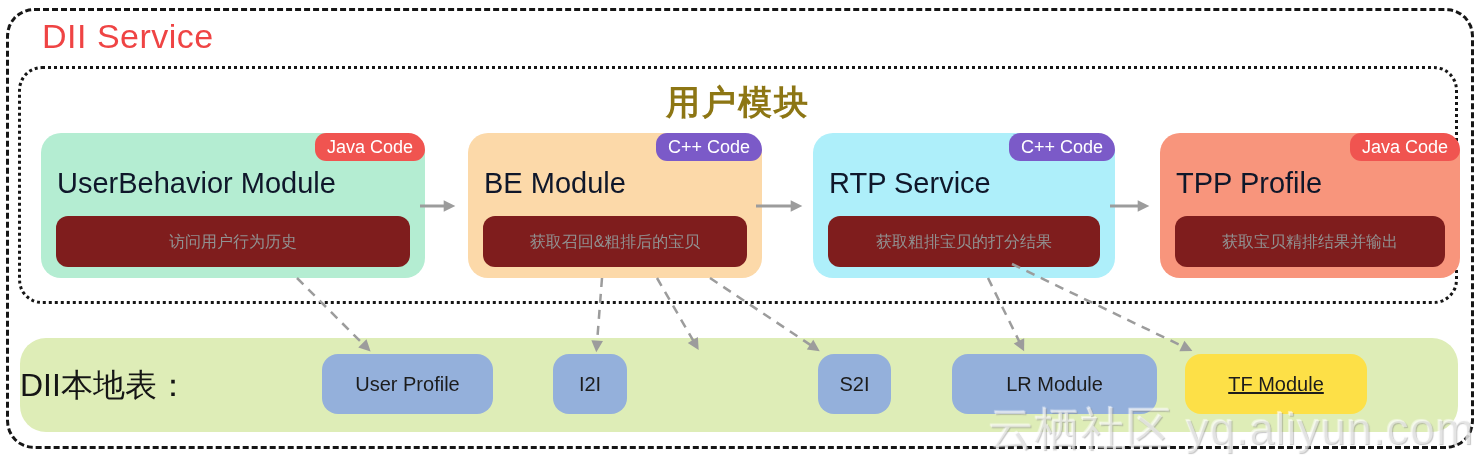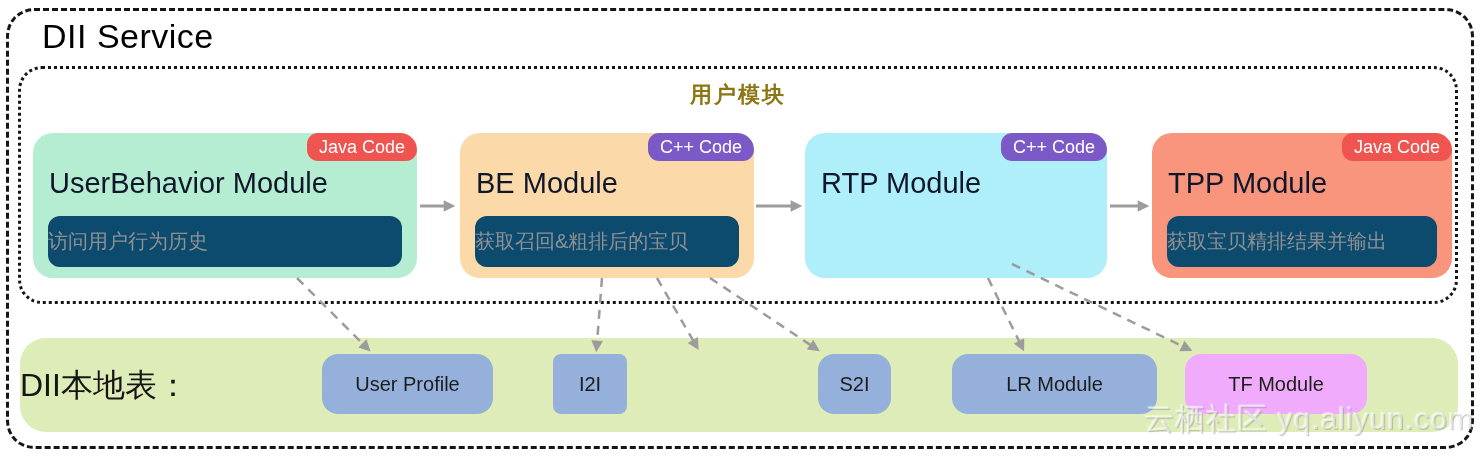--- a/index.html
+++ b/index.html
@@ -4,54 +4,54 @@
 <style>
   html,body{margin:0;padding:0;background:#fff;}
   #stage{
     position:relative;width:1480px;height:458px;background:#ffffff;overflow:hidden;
     font-family:"Liberation Sans","DejaVu Sans",sans-serif;color:#1a1a1a;
   }
   .abs{position:absolute;box-sizing:border-box;}
 
   
   .outer-box{left:6px;top:8px;width:1468px;height:441px;border:3px dashed #161616;border-radius:28px;}
-  .service-title{left:42px;top:17px;font-size:34px;letter-spacing:.5px;color:#000000;}
+  .service-title{left:42px;top:17px;font-size:34px;letter-spacing:.5px;color:#ef4444;}
 
   
   .group-box{left:18px;top:66px;width:1440px;height:238px;border:3px dotted #161616;border-radius:24px;}
-  .group-title{left:18px;top:80px;width:1440px;text-align:center;font-size:22px;font-weight:bold;letter-spacing:2px;}
+  .group-title{left:18px;top:80px;width:1440px;text-align:center;font-size:34px;font-weight:bold;letter-spacing:2px;}
 
   
-  .module{top:133px;height:145px;border-radius:20px;}
+  .module{top:133px;height:145px;border-radius:20px;margin-left:8px;}
   .module-badge{
     position:absolute;top:0;right:0;height:28px;line-height:28px;padding:0 12px;
     color:#ffffff;font-size:18px;border-radius:12px;border-top-right-radius:18px;
   }
   .module-title{position:absolute;left:16px;top:34px;font-size:29px;color:#0f172a;white-space:nowrap;}
   .module-desc{
     position:absolute;left:15px;right:15px;top:83px;height:51px;line-height:51px;
-    background:#0c4a6e;border-radius:12px;color:#919191;font-size:20px;white-space:nowrap;
+    background:#7f1d1d;border-radius:12px;text-align:center;color:#919191;font-size:16px;white-space:nowrap;
   }
 
   
   .local-bar{left:20px;top:338px;width:1438px;height:94px;border-radius:26px;}
   .local-label{left:20px;top:338px;height:94px;line-height:94px;font-size:32px;color:#151515;}
   .table-item{
     top:354px;height:60px;line-height:60px;border-radius:16px;text-align:center;
     font-size:20px;color:#1c1c1c;white-space:nowrap;
   }
 
   
   #arrows{position:absolute;left:0;top:0;width:1480px;height:458px;pointer-events:none;}
   .arrow-solid{stroke:#9C9C9C;stroke-width:3;}
   .arrow-dashed{stroke:#9C9C9C;stroke-width:2.5;stroke-dasharray:9 7;}
 
   
   .watermark{
-    right:6px;top:399px;font-size:30px;letter-spacing:1px;white-space:nowrap;
+    right:6px;top:399px;font-size:45px;letter-spacing:1px;white-space:nowrap;
     color:rgba(255,255,255,0.5);
     text-shadow:1px 1px 1px rgba(130,130,130,0.45), -1px -1px 1px rgba(255,255,255,0.55);
   }
 </style>
 </head>
 <body>
 
 <div id="stage">
 
   <div class="abs outer-box"></div>
@@ -67,37 +67,38 @@
   </div>
 
   <div class="abs module" style="left: 460px; width: 294px; background-color: rgb(252, 217, 169);">
     <span class="module-badge" style="background-color: rgb(123, 90, 200);">C++ Code</span>
     <div class="module-title">BE Module</div>
     <div class="module-desc">获取召回&amp;粗排后的宝贝</div>
   </div>
 
   <div class="abs module" style="left: 805px; width: 302px; background-color: rgb(174, 239, 250);">
     <span class="module-badge" style="background-color: rgb(123, 90, 200);">C++ Code</span>
-    <div class="module-title">RTP Module</div>
+    <div class="module-title">RTP Service</div>
+    <div class="module-desc">获取粗排宝贝的打分结果</div>
   </div>
 
   <div class="abs module" style="left: 1152px; width: 300px; background-color: rgb(248, 149, 124);">
     <span class="module-badge" style="background-color: rgb(240, 84, 80);">Java Code</span>
-    <div class="module-title">TPP Module</div>
+    <div class="module-title">TPP Profile</div>
     <div class="module-desc">获取宝贝精排结果并输出</div>
   </div>
 
   <div class="abs local-bar" style="background-color: rgb(222, 237, 183);"></div>
   <div class="abs local-label">DII本地表：</div>
 
   <div class="abs table-item" style="left: 322px; width: 171px; background-color: rgb(148, 176, 219);">User Profile</div>
-  <div class="abs table-item" style="left: 553px; width: 74px; background-color: rgb(148, 176, 219); border-radius: 8px;">I2I</div>
+  <div class="abs table-item" style="left: 553px; width: 74px; background-color: rgb(148, 176, 219);">I2I</div>
   <div class="abs table-item" style="left: 818px; width: 73px; background-color: rgb(148, 176, 219); text-align: center;">S2I</div>
   <div class="abs table-item" style="left: 952px; width: 205px; background-color: rgb(148, 176, 219);">LR Module</div>
-  <div class="abs table-item" style="left: 1185px; width: 182px; background-color: #f0abfc;">TF Module</div>
+  <div class="abs table-item" style="left: 1185px; width: 182px; background-color: #fde047; text-decoration: underline;">TF Module</div>
 
   <svg id="arrows" xmlns="http://www.w3.org/2000/svg">
     <defs>
       <marker id="ah" viewBox="0 0 12 12" refX="3" refY="6" markerWidth="14" markerHeight="14" orient="auto" markerUnits="userSpaceOnUse">
         <path d="M1,1 L11,6 L1,11 Z" fill="#9C9C9C"></path>
       </marker>
     </defs>
     <line class="arrow-solid" x1="420" y1="206" x2="446" y2="206" marker-end="url(#ah)"></line>
     <line class="arrow-solid" x1="756" y1="206" x2="793" y2="206" marker-end="url(#ah)"></line>
     <line class="arrow-solid" x1="1110" y1="206" x2="1140" y2="206" marker-end="url(#ah)"></line>

